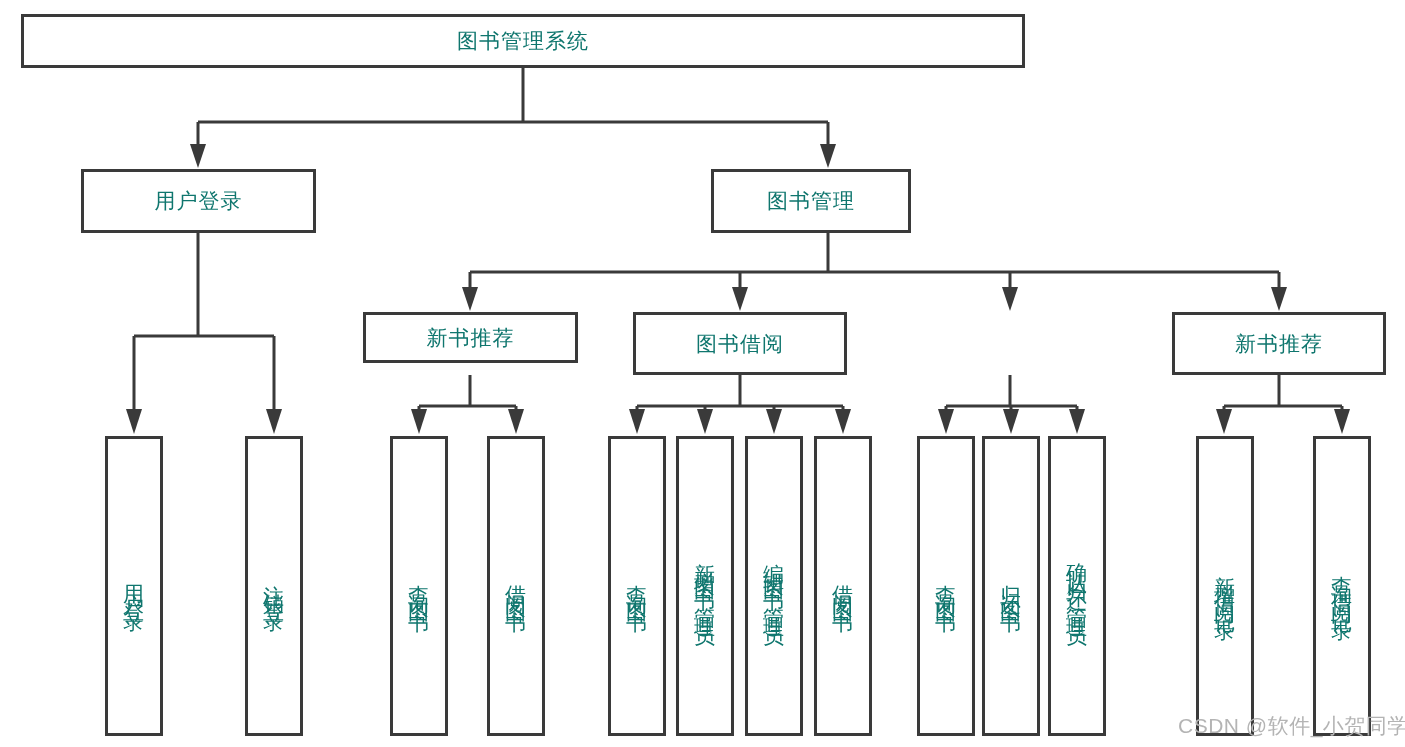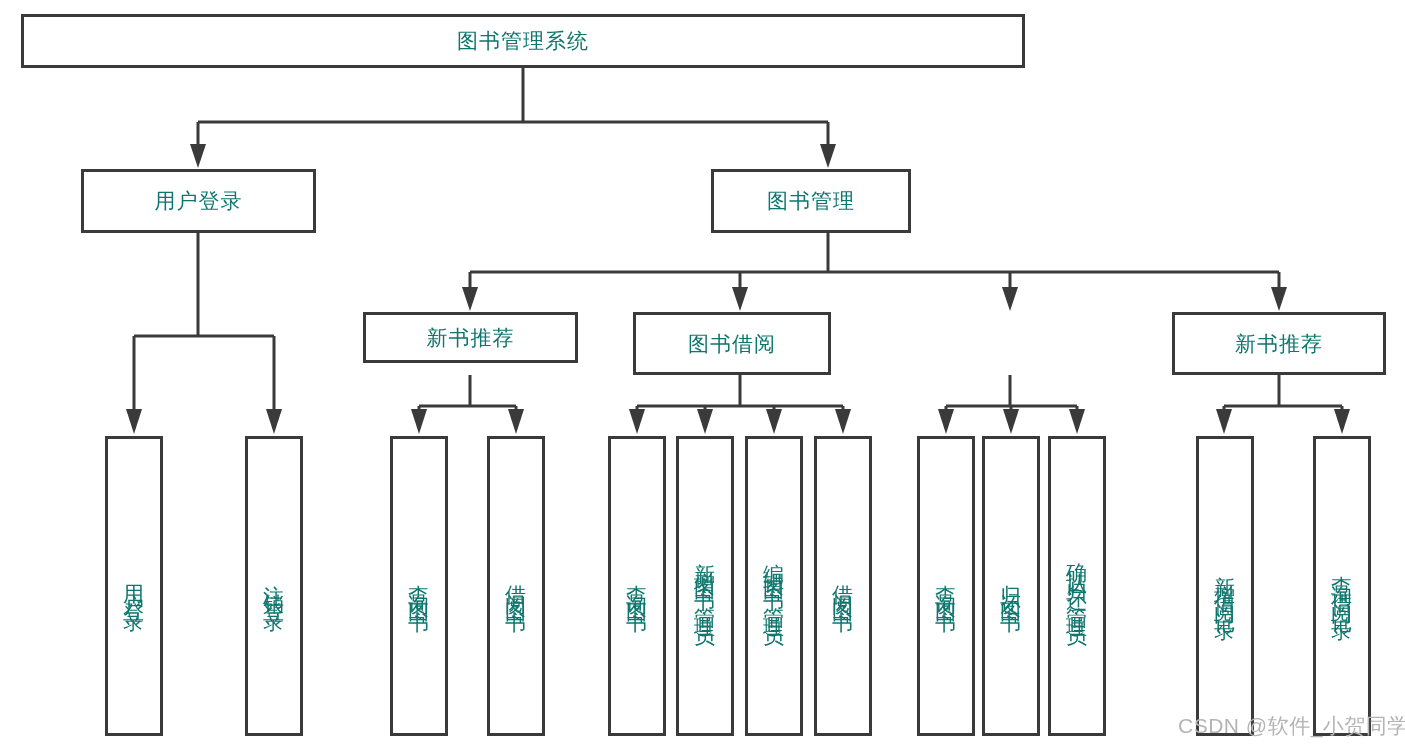--- a/index.html
+++ b/index.html
@@ -105,21 +105,21 @@
   <div class="node" style="left:81px;top:169px;width:235px;height:64px">
     <span class="hlabel">用户登录</span>
   </div>
   <div class="node" style="left:711px;top:169px;width:200px;height:64px">
     <span class="hlabel">图书管理</span>
   </div>
 
   <div class="node" style="left:363px;top:312px;width:215px;height:51px">
     <span class="hlabel">新书推荐</span>
   </div>
-  <div class="node" style="left:633px;top:312px;width:198px;height:63px">
+  <div class="node" style="left:633px;top:312px;width:214px;height:63px">
     <span class="hlabel">图书借阅</span>
   </div>
   <div class="node" style="left:1172px;top:312px;width:214px;height:63px">
     <span class="hlabel">新书推荐</span>
   </div>
 
   <div class="node" style="left:105px;top:436px;width:58px;height:300px">
     <span class="vlabel">用户登录</span>
   </div>
   <div class="node" style="left:245px;top:436px;width:58px;height:300px">

